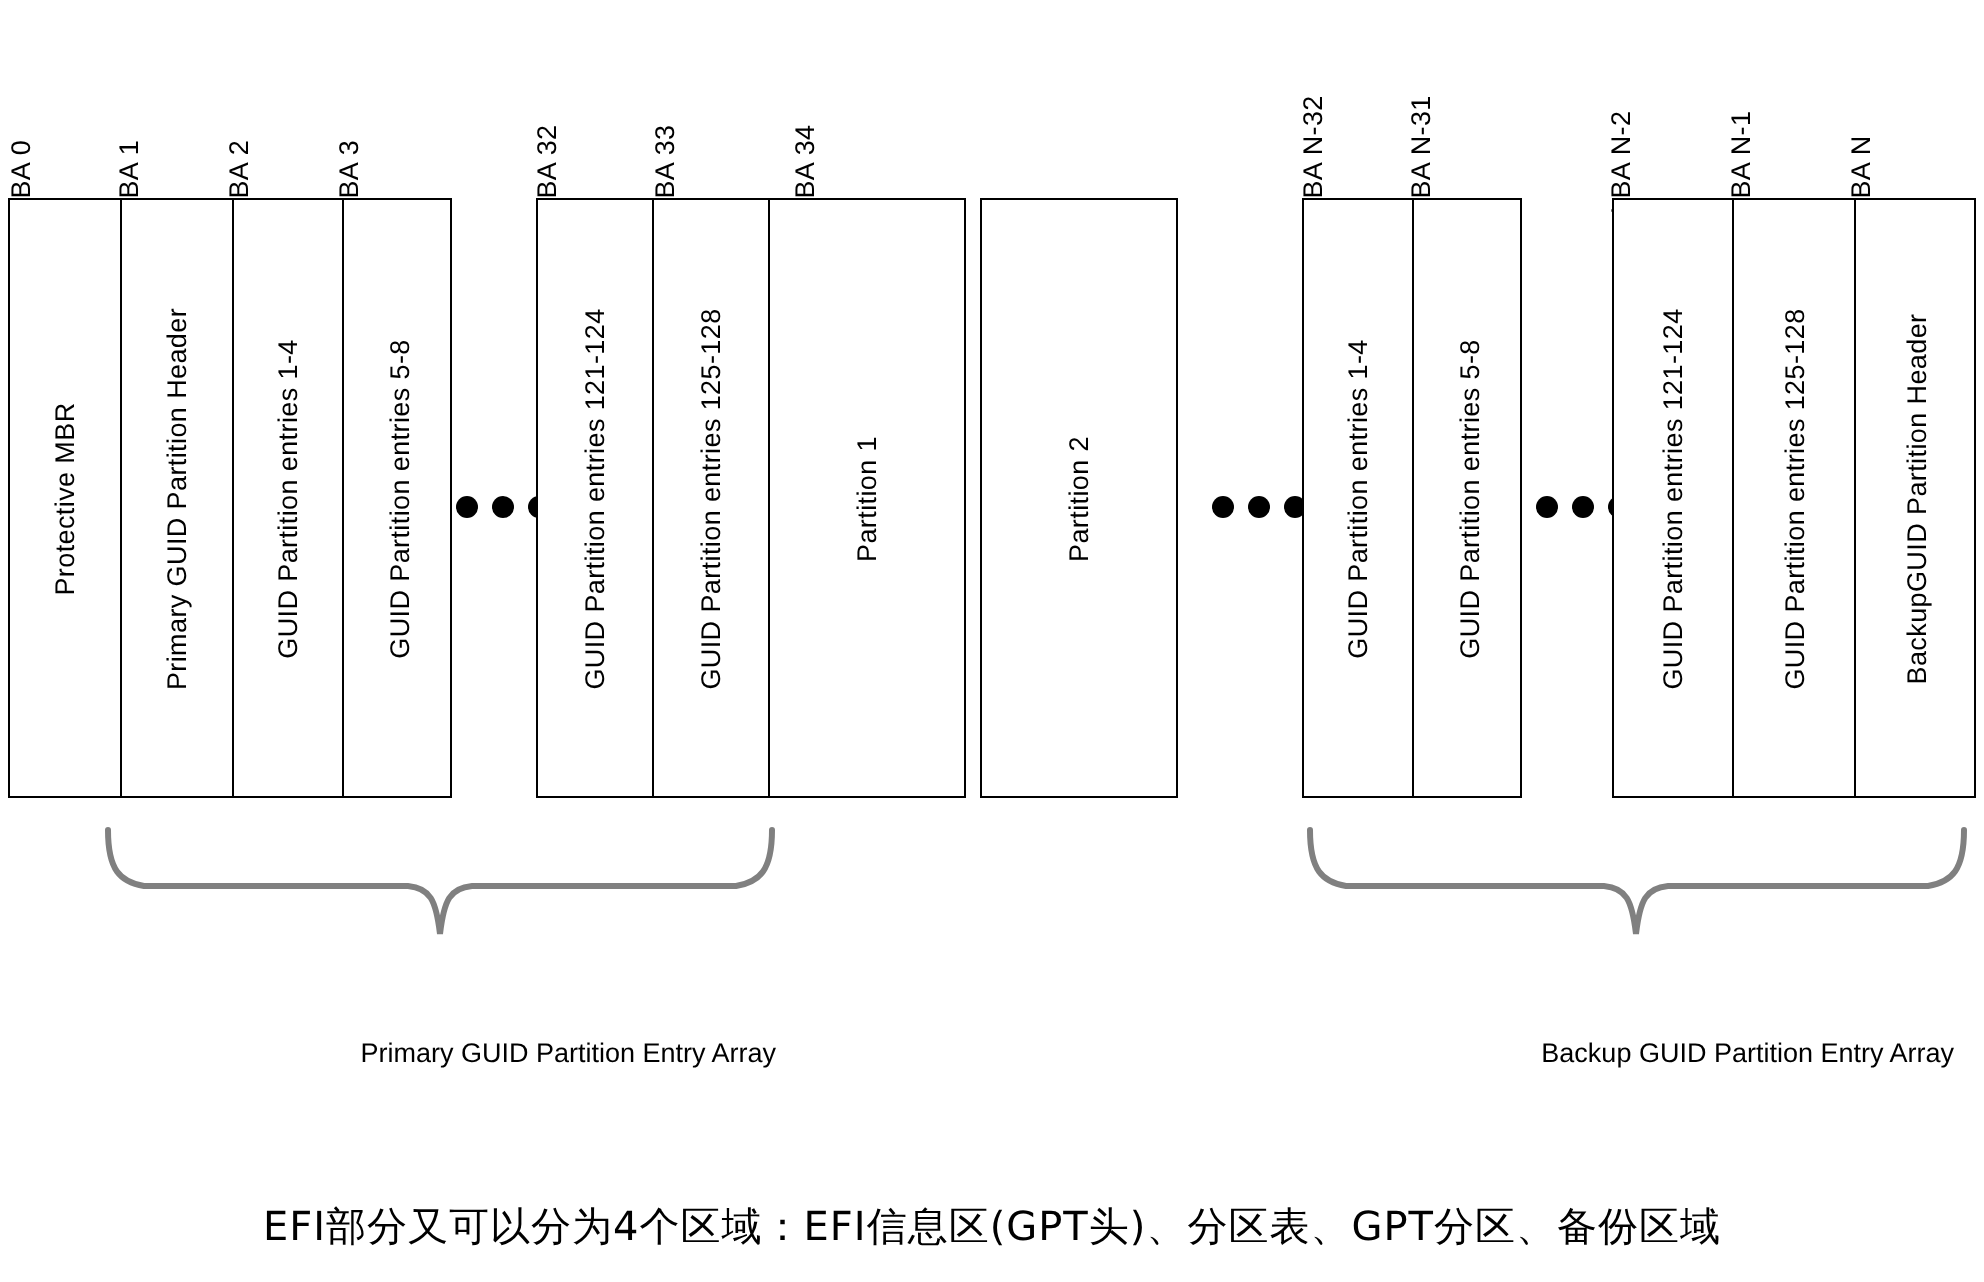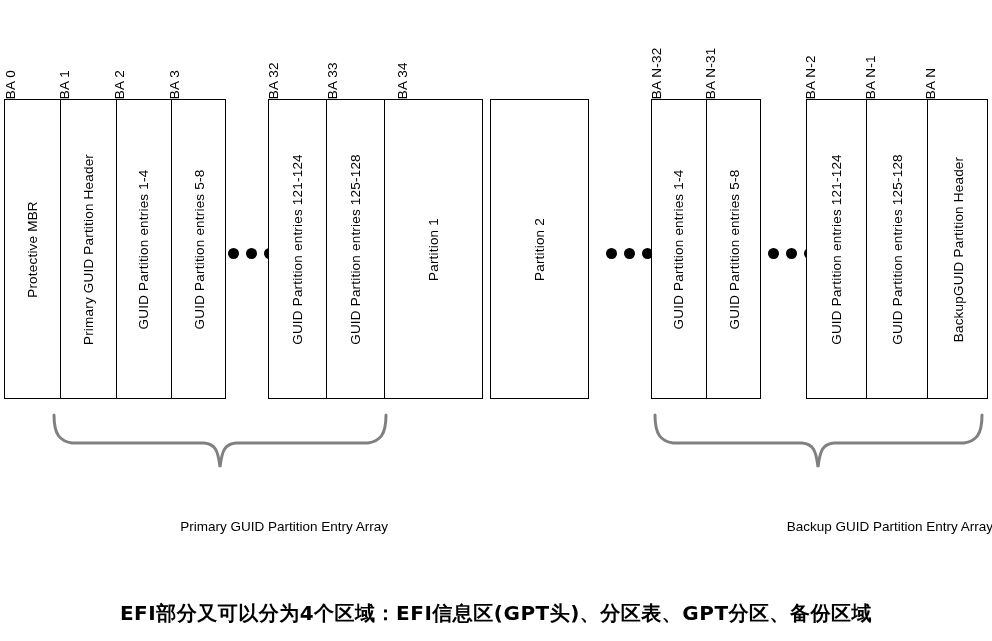--- a/index.html
+++ b/index.html
@@ -77,21 +77,20 @@
   
   .caption{
     position:absolute;
     left:0;
     top:600px;
     width:992px;
     text-align:center;
     font-size:20px;
     font-family:"DejaVu Sans", sans-serif;
     letter-spacing:0.5px;
-    font-weight:bold;
   }
 </style>
 </head>
 <body>
 
 <div class="diagram"></div>
 
 <div>
   <div class="lba" style="left:18px;top:92px;">LBA 0</div>
   <div class="lba" style="left:72px;top:92px;">LBA 1</div>
@@ -184,15 +183,15 @@
     <path d="M2 2 C2 22, 8 28, 20 30 L152 30 C163 31, 166 37, 168 54 C170 37, 173 31, 184 30 L316 30 C328 28, 334 22, 334 2" stroke="#808080" stroke-width="3" fill="none" stroke-linecap="round"></path>
   </svg>
 </div>
 <div class="bracelabel" style="left:52px;top:519px;width:336px;">Primary GUID Partition Entry Array</div>
 
 <div class="brace" style="left:653px;top:413px;">
   <svg width="331" height="70" viewBox="0 0 331 70" fill="none" xmlns="http://www.w3.org/2000/svg">
     <path d="M2 2 C2 22, 8 28, 20 30 L149 30 C160 31, 163 37, 165 54 C167 37, 170 31, 181 30 L311 30 C323 28, 329 22, 329 2" stroke="#808080" stroke-width="3" fill="none" stroke-linecap="round"></path>
   </svg>
 </div>
-<div class="bracelabel" style="left:662px;top:519px;width:331px;">Backup GUID Partition Entry Array</div>
+<div class="bracelabel" style="left:646px;top:519px;width:331px;">Backup GUID Partition Entry Array</div>
 
 <div class="caption">EFI部分又可以分为4个区域：EFI信息区(GPT头)、分区表、GPT分区、备份区域</div>
 
 </body></html>

